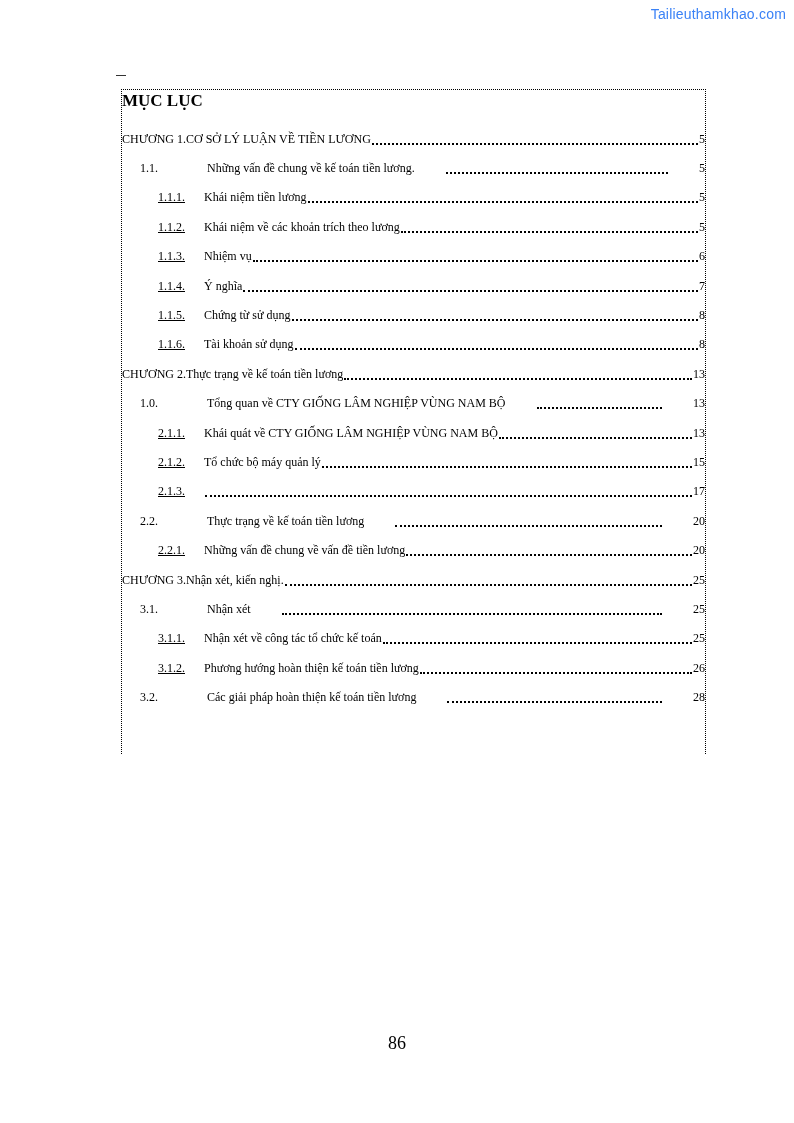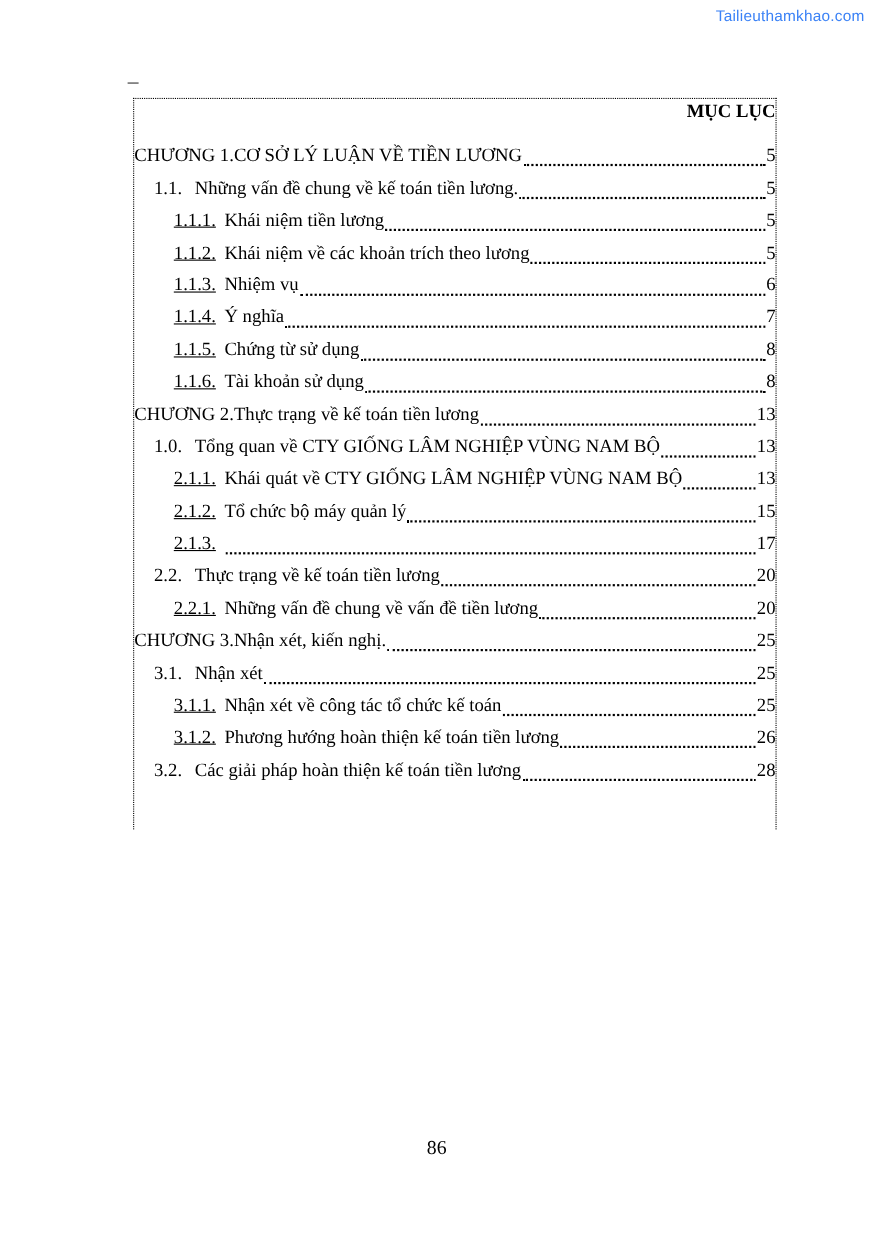--- a/index.html
+++ b/index.html
@@ -3,27 +3,27 @@
   <meta charset="utf-8">
   <style>
     html, body { margin: 0; padding: 0; background: #ffffff; }
     body { width: 794px; height: 1123px; position: relative; overflow: hidden;
            font-family: "Liberation Serif", "DejaVu Serif", serif; color: #000; }
     .watermark { position: absolute; top: 6px; right: 8px; font-family: "Liberation Sans", sans-serif;
                  font-size: 14px; color: #3b82f6; letter-spacing: 0.2px; }
     .dash-mark { position: absolute; left: 116px; top: 75px; width: 10px; height: 1px; background: #333; }
     .toc-box { position: absolute; left: 121px; top: 89px; width: 583px; height: 664px;
                border-top: 1px dotted #000; border-left: 1px dotted #000; border-right: 1px dotted #000; }
-    .toc-title { position: absolute; left: 0; right: 0; top: 0; text-align: right;
+    .toc-title { position: absolute; left: 0; right: 0; top: 0; text-align: left;
                  font-size: 17px; font-weight: bold; line-height: 22px; padding-top: 0px; }
     .toc-list { position: absolute; left: 0; right: 0; top: 34px; }
-    .toc-row { display: flex; align-items: flex-end; height: 29.4px; font-size: 17px; line-height: 24px;
+    .toc-row { display: flex; align-items: center; height: 29.4px; font-size: 12px; line-height: 24px;
                white-space: nowrap; }
     .toc-row.l0 { padding-left: 0; }
-    .toc-row.l1 { padding-left: 18px; }
+    .toc-row.l1 { padding-left: 18px; gap: 30px; }
     .toc-row.l2 { padding-left: 36px; }
     .toc-row .num { display: inline-block; }
     .toc-row.l1 .num { width: 37px; }
     .toc-row.l2 .num { width: 46px; text-decoration: underline; }
     .toc-row .label { flex: 0 0 auto; }
     .toc-row .leader { flex: 1 1 auto; overflow: hidden; margin: 0 1px; position: relative; height: 16px; }
     .toc-row .leader::after { content: ""; position: absolute; left: 0; right: 0; bottom: 2px;
                               border-bottom: 2px dotted #000; }
     .toc-row .page { flex: 0 0 auto; text-align: right; padding-right: 0; }
     .page-number { position: absolute; left: 0; right: 0; top: 1033px; text-align: center; font-size: 18px; }

